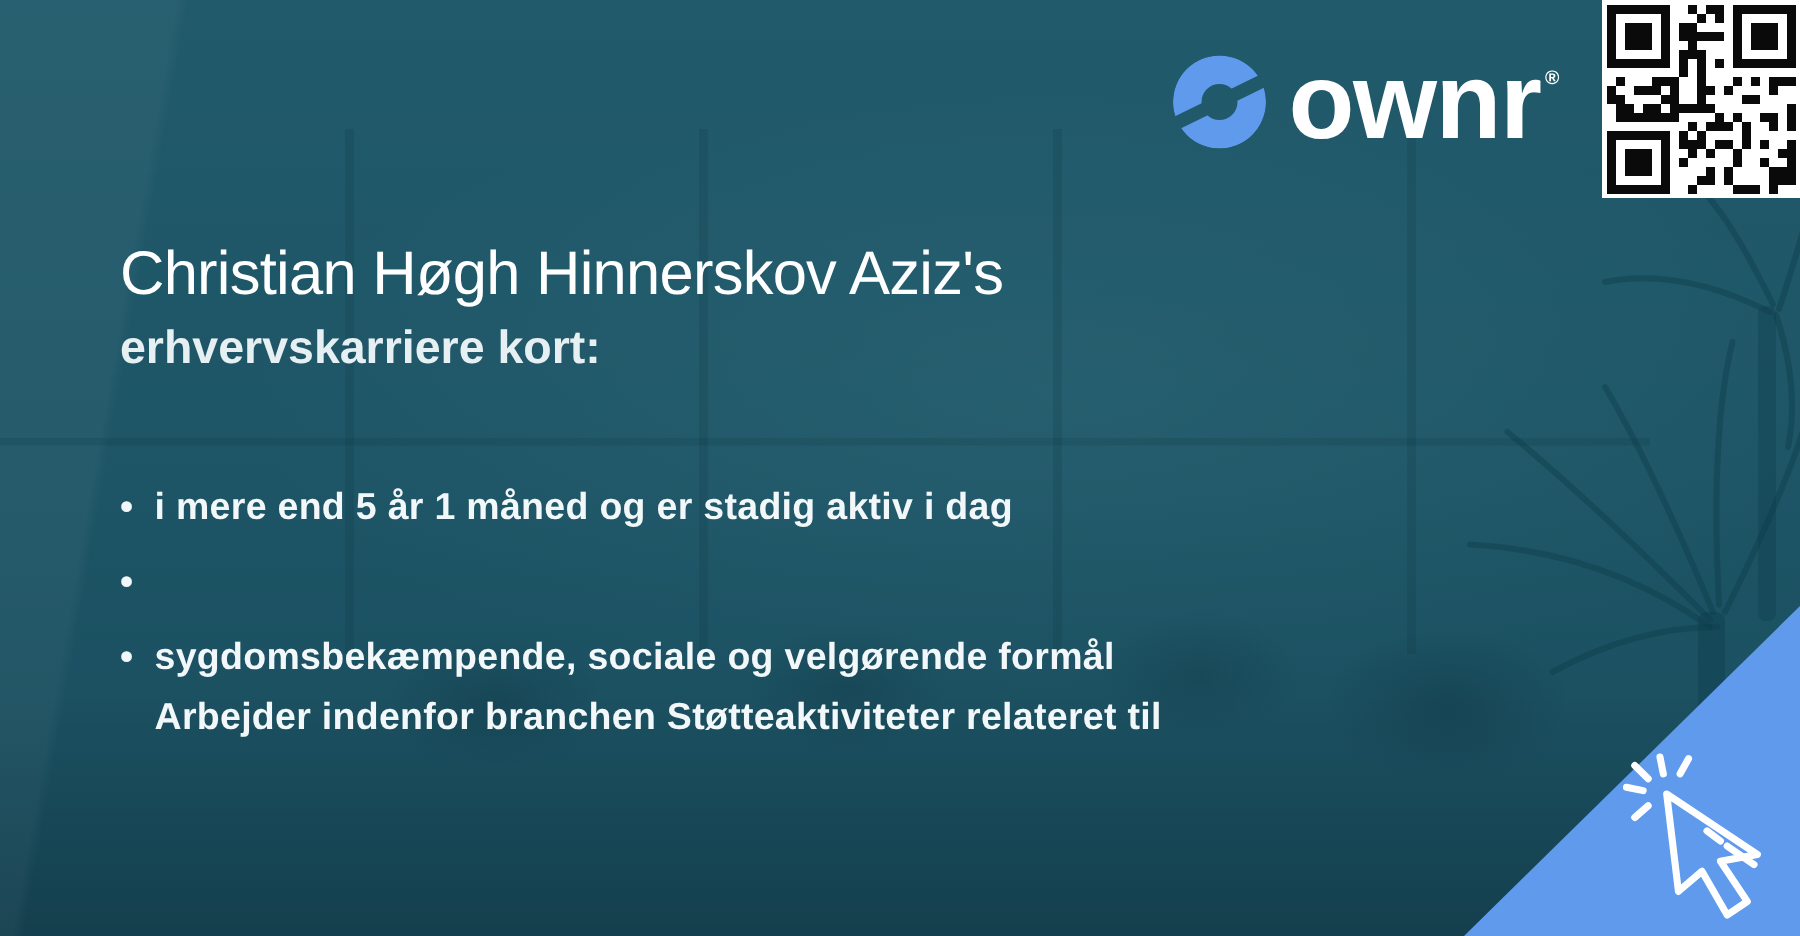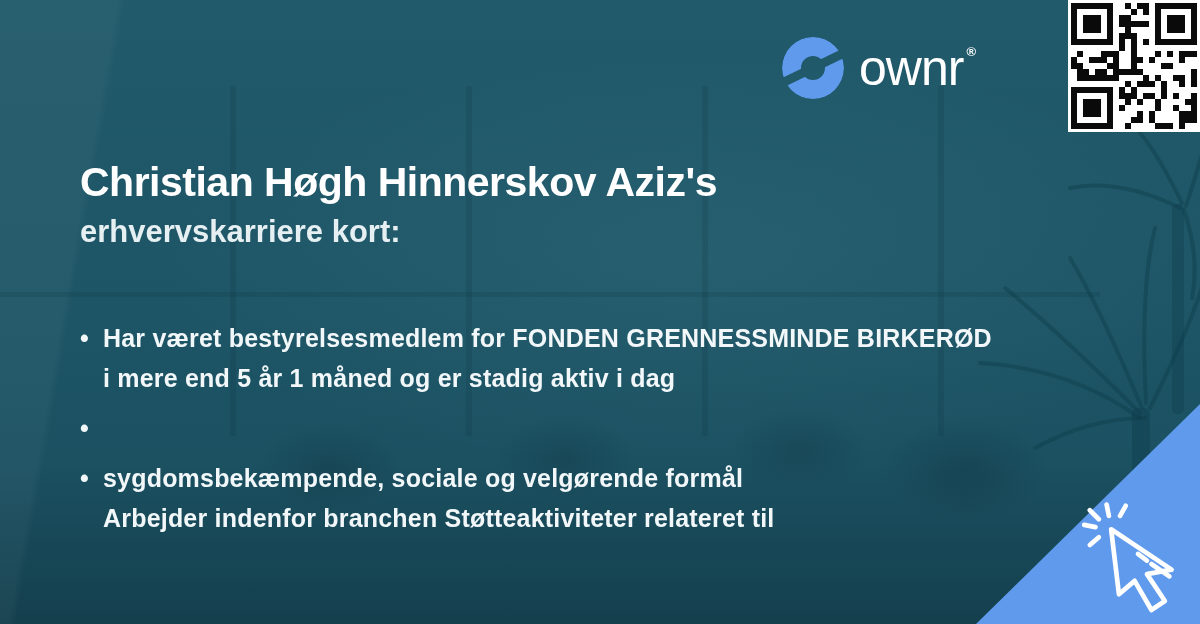--- a/index.html
+++ b/index.html
@@ -30,33 +30,33 @@
   .window-sill {
     position:absolute; left:0; top:292px; width:1100px; height:5px;
     background:rgba(8,40,52,0.14);
   }
   .plant { position:absolute; left:950px; top:118px; width:260px; height:430px; }
 
   
   .logo { position:absolute; left:781px; top:36px; display:flex; align-items:center; }
   .logo-icon { width:64px; height:64px; display:block; }
   .wordmark {
-    color:#ffffff; font-size:50px; font-weight:400; letter-spacing:-1px;
+    color:#ffffff; font-size:72px; font-weight:700; letter-spacing:-1px;
     line-height:64px; margin-left:14px;
   }
   .reg { color:#ffffff; font-size:13px; font-weight:700; margin:8px 0 0 3px; align-self:flex-start; }
 
   
   .qr { position:absolute; right:0; top:0; width:132px; height:132px; background:#ffffff; }
   .qr svg { display:block; }
 
   
   .title {
     position:absolute; left:80px; top:158px; width:980px;
-    color:#ffffff; font-size:41px; font-weight:700; letter-spacing:-0.5px; line-height:48px;
+    color:#ffffff; font-size:41px; font-weight:400; letter-spacing:-0.5px; line-height:48px;
   }
   .subtitle {
     position:absolute; left:80px; top:212px; width:800px;
     color:#e6eff2; font-size:31px; font-weight:700; line-height:40px;
   }
 
   
   .bullets { position:absolute; left:80px; top:318px; width:970px; list-style:none; }
   .bullets li { display:flex; margin-bottom:10px; }
   .dot { width:23px; flex:0 0 23px; color:#f2f7f9; font-size:25px; line-height:40px; font-weight:700; }
@@ -331,21 +331,20 @@
       </svg>
   </div>
 
   <h1 class="title">Christian Høgh Hinnerskov Aziz's</h1>
   <h2 class="subtitle">erhvervskarriere kort:</h2>
 
   <ul class="bullets">
     <li>
       <span class="dot">•</span>
       <span class="lines">
-        <span class="bullet-line">Har været bestyrelsesmedlem for FONDEN GRENNESSMINDE BIRKERØD</span>
         <span class="bullet-line">i mere end 5 år 1 måned og er stadig aktiv i dag</span>
       </span>
     </li>
     <li>
       <span class="dot">•</span>
       <span class="lines">
       </span>
     </li>
     <li>
       <span class="dot">•</span>

